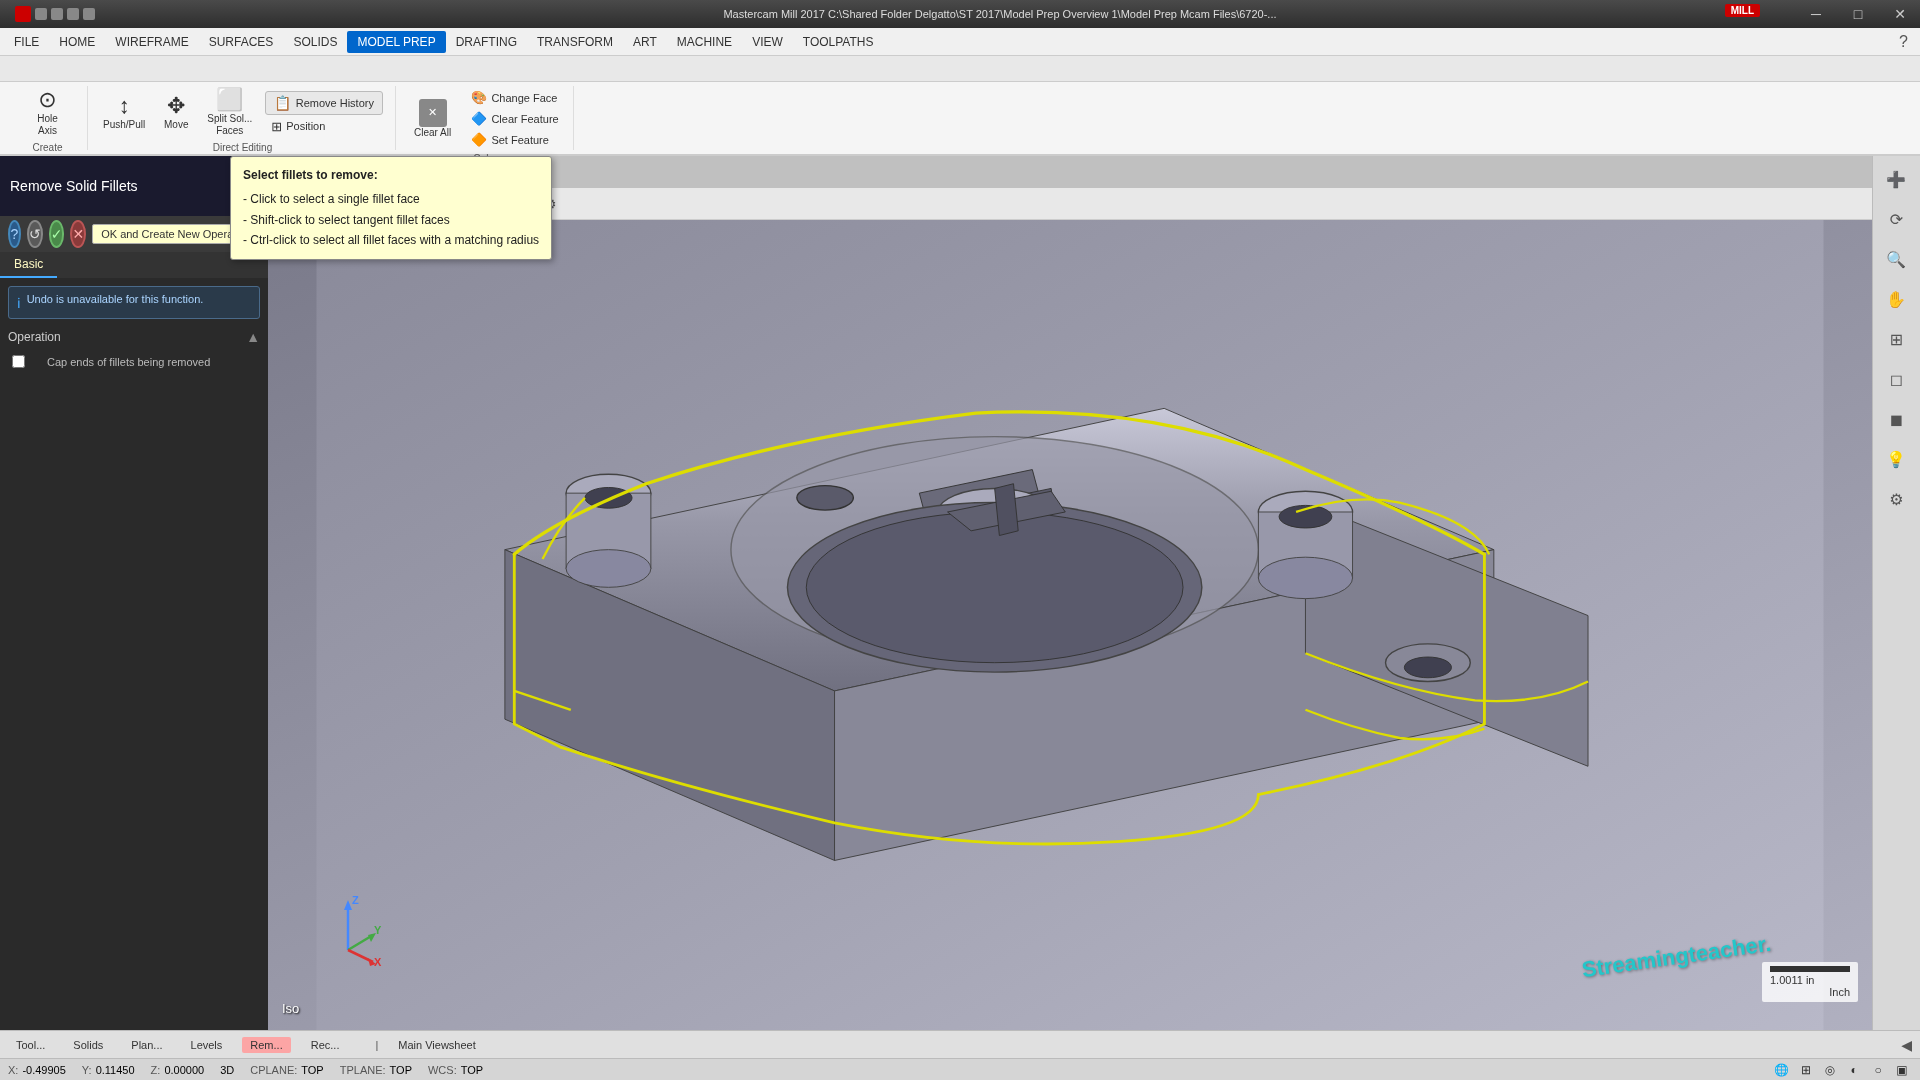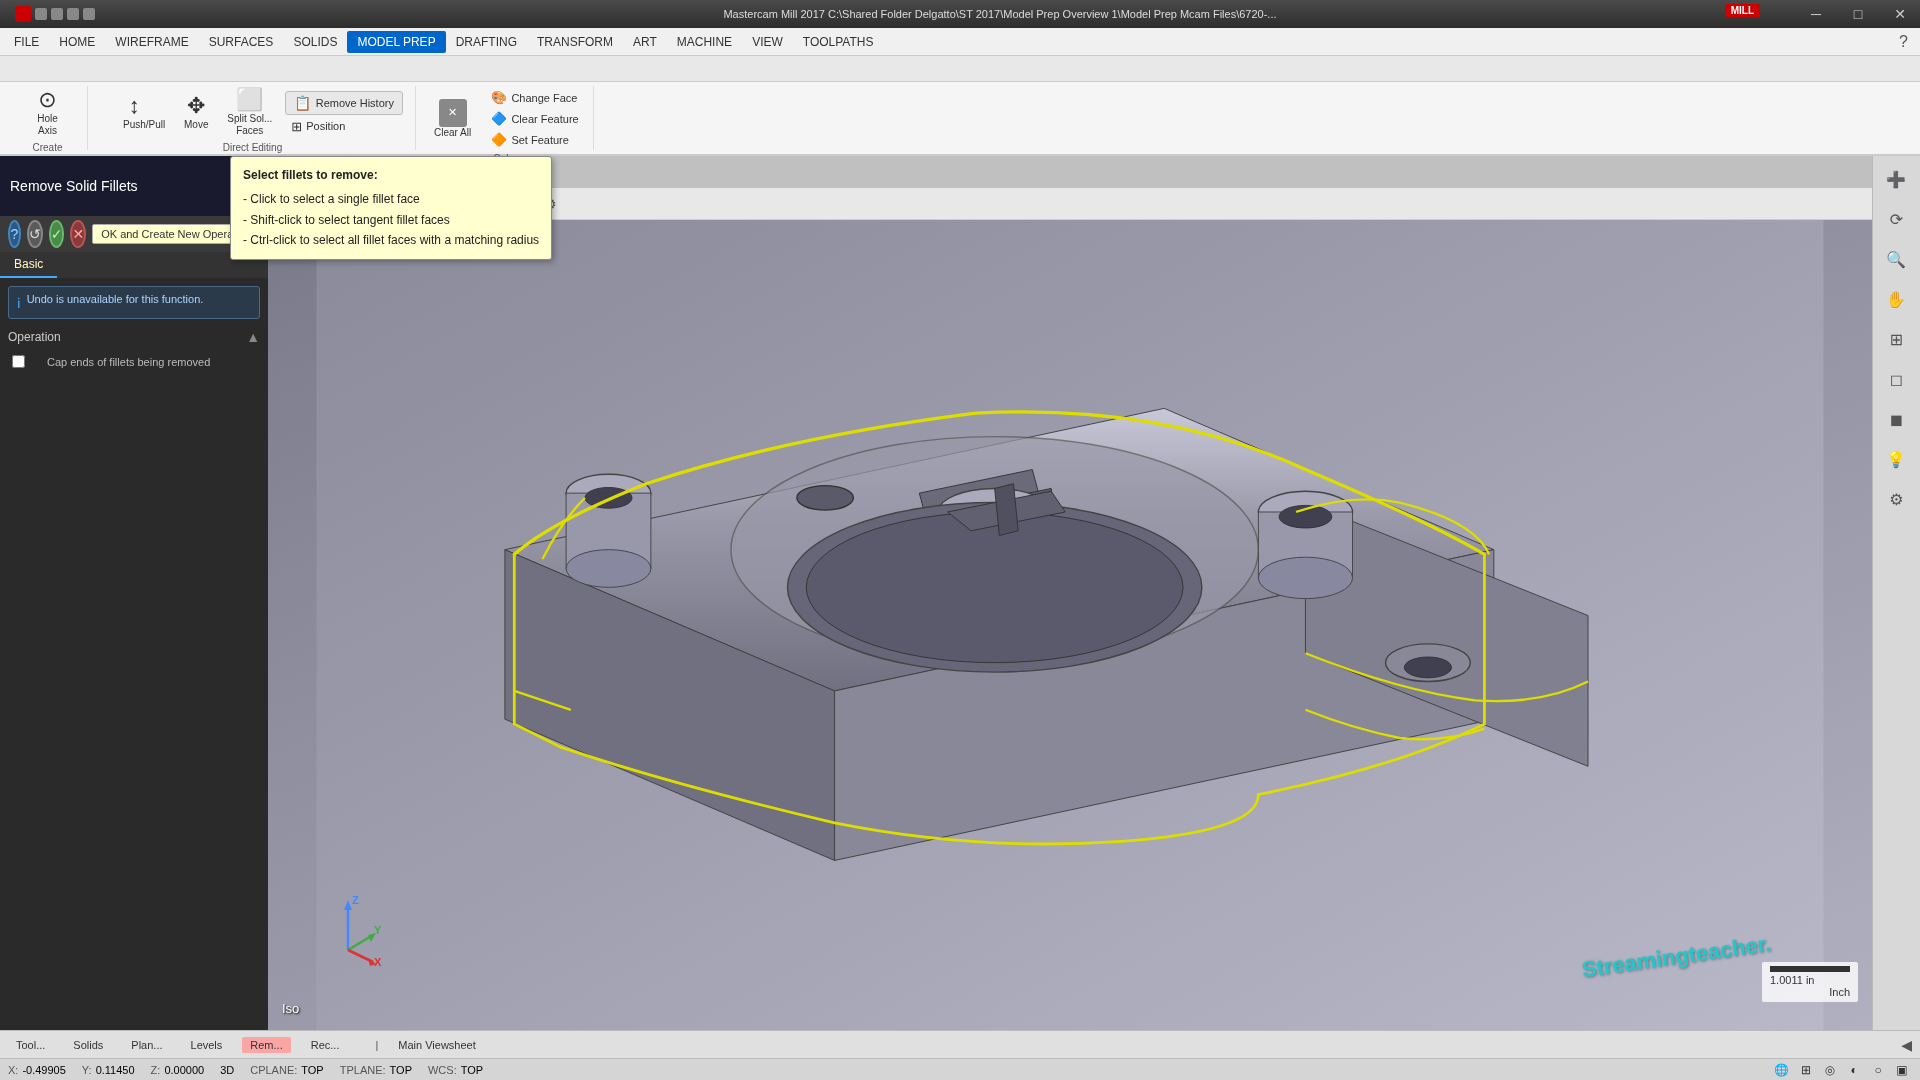--- a/index.html
+++ b/index.html
@@ -438,21 +438,21 @@
           <div style="font-size:10px; line-height:1.2; text-align:center;">Hole<br>Axis</div>
         </div>
       </div>
       <div class="ribbon-group-label">Create</div>
     </div>
 
     <div class="ribbon-group" style="min-width:160px;">
       <div class="ribbon-group-items">
         <div class="ribbon-btn">
           <div class="btn-icon">↕</div>
-          <div style="font-size:10px;margin-left:20px;">Push/Pull</div>
+          <div style="font-size:10px;">Push/Pull</div>
         </div>
         <div class="ribbon-btn">
           <div class="btn-icon">✥</div>
           <div style="font-size:10px;">Move</div>
         </div>
         <div class="ribbon-btn">
           <div class="btn-icon">⬜</div>
           <div style="font-size:10px; line-height:1.2; text-align:center;">Split Sol...<br>Faces</div>
         </div>
         <div style="display:flex; flex-direction:column; gap:2px; padding:0 4px;">

